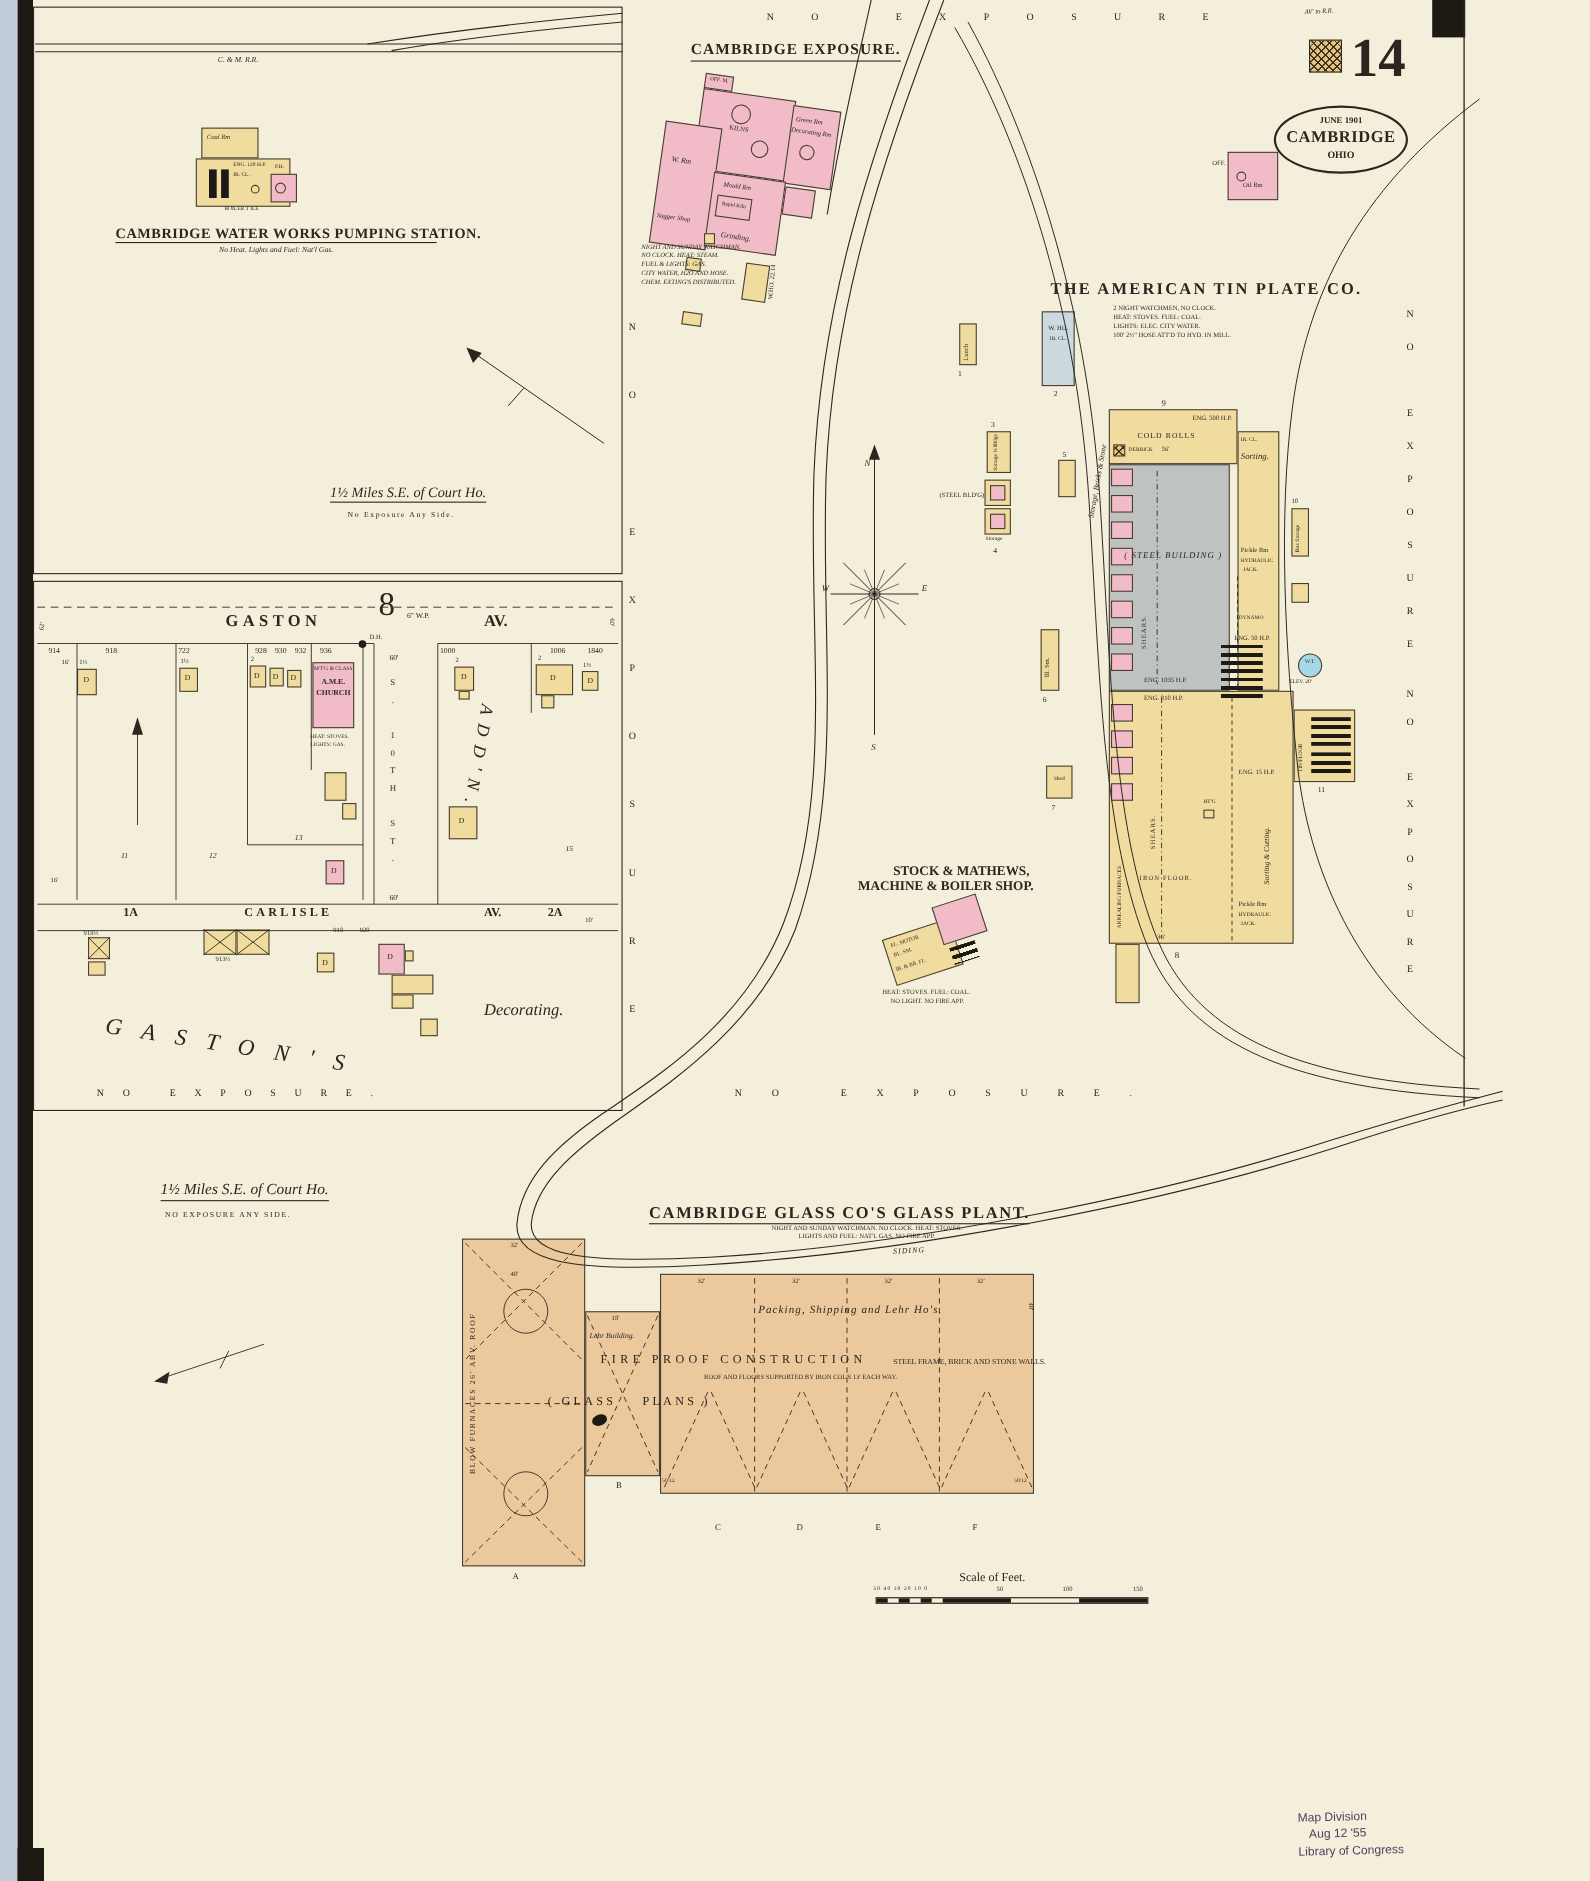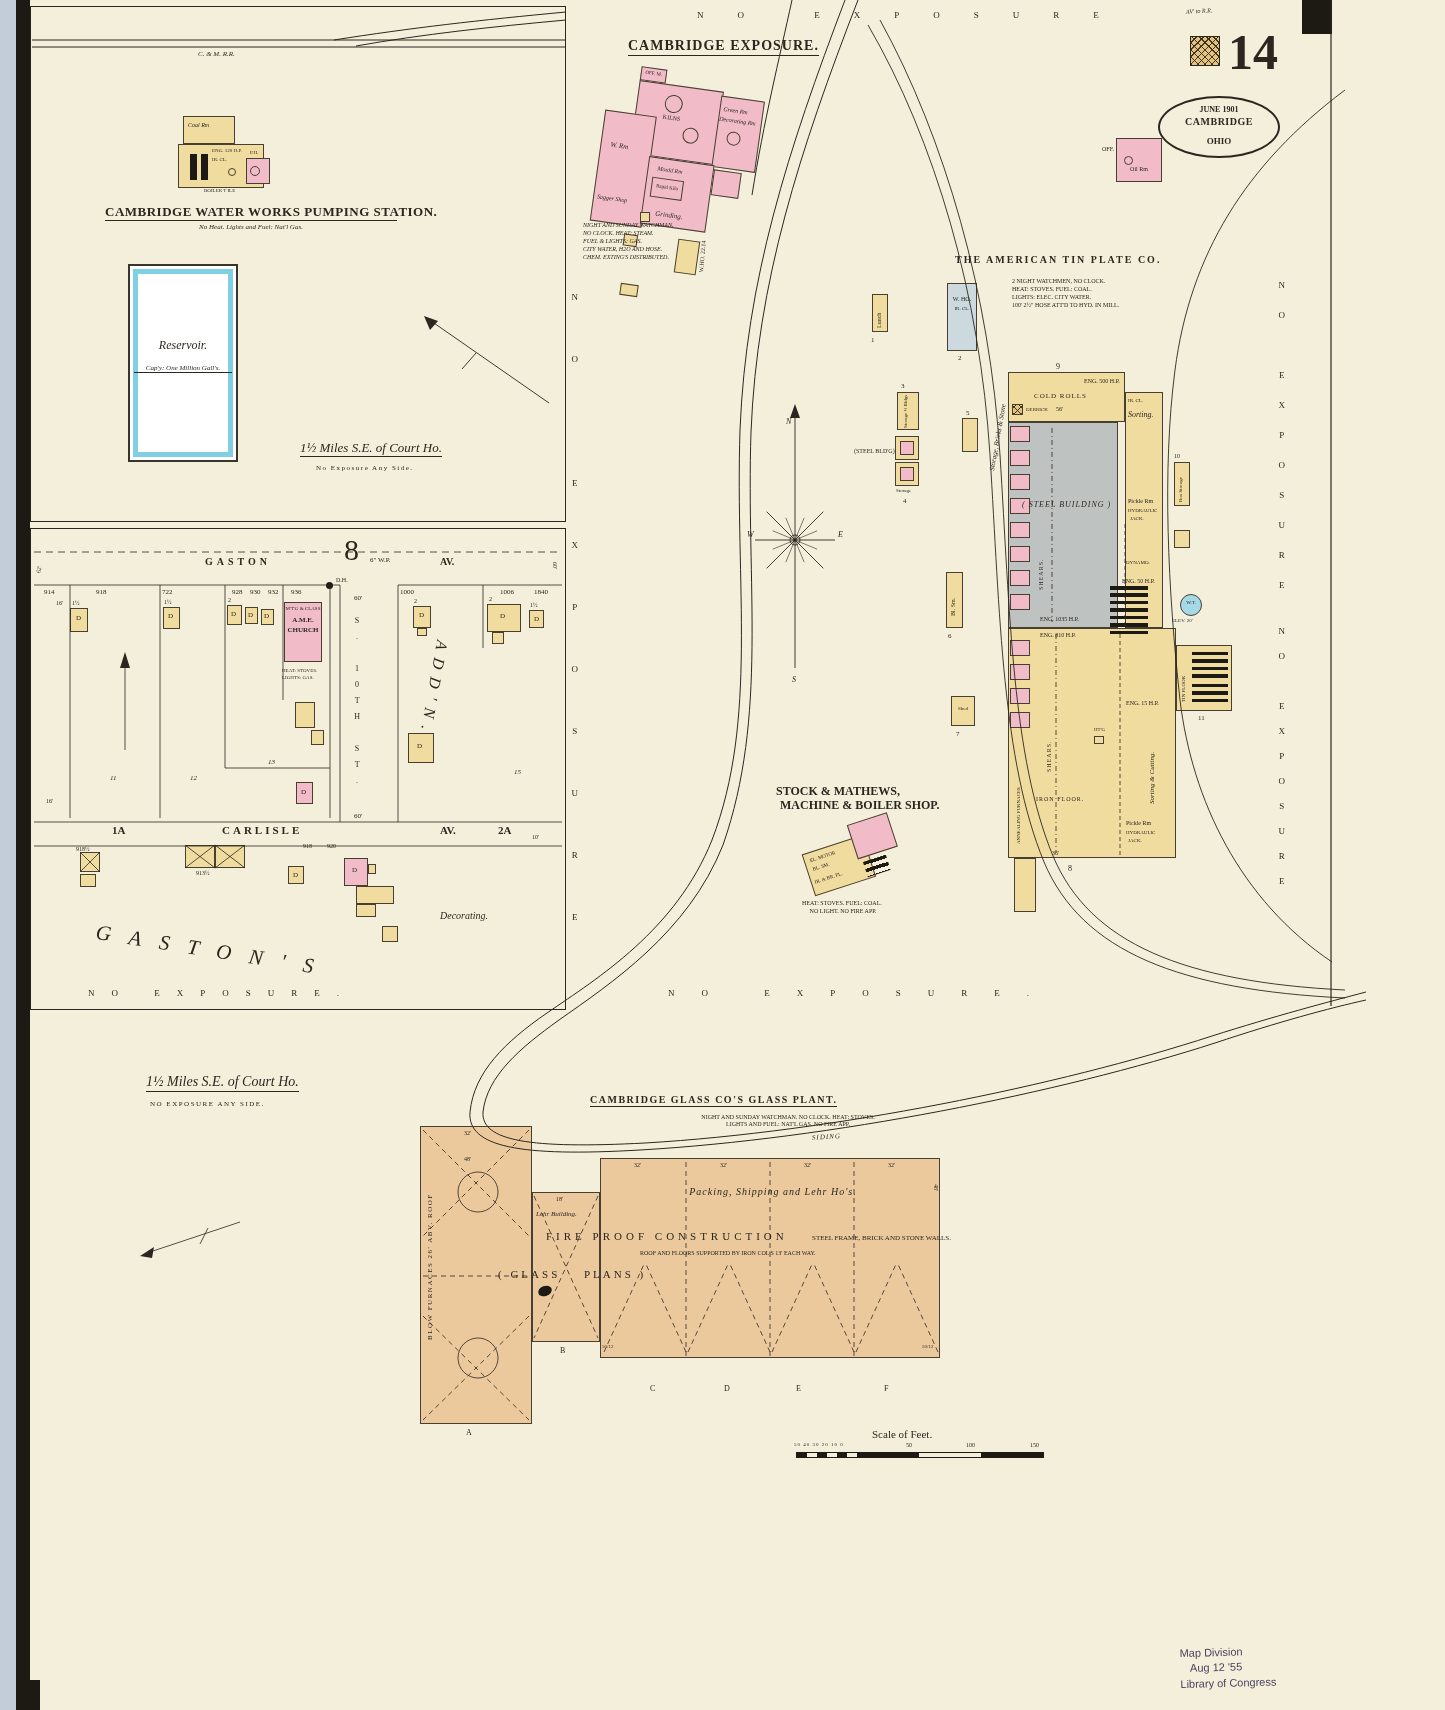--- a/index.html
+++ b/index.html
@@ -2,21 +2,21 @@
 <html><head>
 <meta charset="utf-8">
 <style>
 *{margin:0;padding:0;box-sizing:border-box}
 html,body{background:#c3cdda}
 #sheet{position:relative;width:1445px;height:1710px;background:#f4efdb;overflow:hidden;font-family:"Liberation Serif",serif;color:#2b2720}
 .a{position:absolute}
 .lbl{position:absolute;white-space:nowrap;line-height:1.2;color:#2b2720}
 .b{font-weight:bold}.i{font-style:italic}.c{text-align:center}
 .u{border-bottom:1px solid #2b2720}
-.f5{font-size:5px}.f6{font-size:6px}.f7{font-size:7px}.f8{font-size:8px}.f9{font-size:9px}.f10{font-size:10px}.f11{font-size:11px}.f12{font-size:12px}.f13{font-size:13px}.f14{font-size:14px}.f15{font-size:10px}.f16{font-size:16px}
+.f5{font-size:5px}.f6{font-size:6px}.f7{font-size:7px}.f8{font-size:8px}.f9{font-size:9px}.f10{font-size:10px}.f11{font-size:11px}.f12{font-size:12px}.f13{font-size:13px}.f14{font-size:14px}.f15{font-size:15px}.f16{font-size:16px}
 .bldg{position:absolute;border:1px solid #474032}
 .yellow{background:#f1dc9f}.pink{background:#f1bcc7}.tan{background:#ebc99d}.steel{background:#bec3c1}
 .panel{position:absolute;border:1.6px solid #2b2720}
 .vstack{writing-mode:vertical-lr;text-orientation:upright}
 .hatch{position:absolute;background-image:repeating-linear-gradient(180deg,#1d1a14 0 3.5px,rgba(0,0,0,0) 3.5px 7.5px)}
 .xhatch{background-color:#e3c17f;background-image:repeating-linear-gradient(45deg,rgba(50,40,25,.9) 0 1.2px,rgba(0,0,0,0) 1.2px 5px),repeating-linear-gradient(-45deg,rgba(50,40,25,.9) 0 1.2px,rgba(0,0,0,0) 1.2px 5px)}
 .ink{background:#1d1a14}
 .circle{border-radius:50%}
 svg.overlay{position:absolute;left:0;top:0;pointer-events:none}
 </style>
@@ -266,25 +266,20 @@
   <div class="lbl f9" style="left:88px;top:988px;letter-spacing:17px">NO EXPOSURE.</div>
 
   <div class="lbl f7 i" style="left:198px;top:50px">C. &amp; M. R.R.</div>
   <div class="lbl f6 i" style="left:188px;top:122px">Coal Rm</div>
   <div class="lbl f5" style="left:212px;top:148px">ENG. 120 H.P.</div>
   <div class="lbl f5" style="left:212px;top:157px">IR. CL.</div>
   <div class="lbl f5" style="left:250px;top:150px">P.H.</div>
   <div class="lbl f5" style="left:204px;top:188px">BOILER T ILE</div>
   <div class="lbl f13 b c u" style="left:105px;top:204px;width:292px;letter-spacing:.5px">CAMBRIDGE WATER WORKS PUMPING STATION.</div>
   <div class="lbl f7 i c" style="left:105px;top:223px;width:292px">No Heat. Lights and Fuel: Nat'l Gas.</div>
-  <div class="a" style="left:128px;top:264px;width:110px;height:198px;border:2px solid #3a352c;background:#fff">
-    <div class="a" style="left:3px;top:3px;right:3px;bottom:3px;border:5px solid #7fd0e2"></div>
-    <div class="lbl f12 i c" style="left:0;top:72px;width:106px">Reservoir.</div>
-    <div class="lbl f7 i c u" style="left:4px;top:98px;width:98px">Cap'y: One Million Gall's.</div>
-  </div>
   <div class="lbl f13 i u" style="left:300px;top:440px">1½ Miles S.E. of Court Ho.</div>
   <div class="lbl f7" style="left:316px;top:464px;letter-spacing:1.5px">No Exposure Any Side.</div>
 
   <div class="lbl" style="left:344px;top:532px;font-size:30px">8</div>
   <div class="lbl f7" style="left:370px;top:556px">6" W.P.</div>
   <div class="lbl f15 b" style="left:205px;top:556px;letter-spacing:4px">GASTON</div>
   <div class="lbl f15 b" style="left:440px;top:556px">AV.</div>
   <div class="lbl f6" style="left:336px;top:577px">D.H.</div>
   <div class="lbl f6" style="left:36px;top:566px;transform:rotate(-80deg)">62'</div>
   <div class="lbl f6" style="left:551px;top:562px;transform:rotate(90deg)">60'</div>
@@ -399,21 +394,21 @@
   <div class="lbl f5" style="left:1128px;top:838px">JACK.</div>
   <div class="lbl f6" style="left:1052px;top:850px">36'</div>
   <div class="lbl f8" style="left:1068px;top:864px">8</div>
   <div class="lbl f6" style="left:1174px;top:453px">10</div>
   <div class="lbl f5" style="left:1178px;top:502px;transform:rotate(-90deg);transform-origin:0 0">Box Storage</div>
   <div class="lbl f5 c" style="left:1180px;top:600px;width:22px">W.T.</div>
   <div class="lbl f5" style="left:1172px;top:618px">ELEV. 20'</div>
   <div class="lbl f5" style="left:1181px;top:702px;transform:rotate(-90deg);transform-origin:0 0">TIN FLOOR</div>
   <div class="lbl f7" style="left:1198px;top:714px">11</div>
 
-  <div class="lbl f12 b c" style="left:776px;top:784px;width:122px">STOCK &amp; MATHEWS,</div>
+  <div class="lbl f12 b c" style="left:812px;top:784px;width:122px">STOCK &amp; MATHEWS,</div>
   <div class="lbl f12 b c" style="left:780px;top:798px;width:134px">MACHINE &amp; BOILER SHOP.</div>
   <div class="lbl f6 c" style="left:782px;top:900px;width:120px">HEAT: STOVES. FUEL: COAL.</div>
   <div class="lbl f6 c" style="left:788px;top:908px;width:110px">NO LIGHT. NO FIRE APP.</div>
 
   <div class="lbl f14 i u" style="left:146px;top:1074px">1½ Miles S.E. of Court Ho.</div>
   <div class="lbl f7" style="left:150px;top:1100px;letter-spacing:1.5px">NO EXPOSURE ANY SIDE.</div>
   <div class="lbl f15 b u" style="left:590px;top:1094px;letter-spacing:1.5px">CAMBRIDGE GLASS CO'S GLASS PLANT.</div>
   <div class="lbl f6 c" style="left:628px;top:1114px;width:320px">NIGHT AND SUNDAY WATCHMAN. NO CLOCK. HEAT: STOVES.</div>
   <div class="lbl f6 c" style="left:628px;top:1121px;width:320px">LIGHTS AND FUEL: NAT'L GAS. NO FIRE APP.</div>
   <div class="lbl f7 i" style="left:812px;top:1133px;transform:rotate(-3deg);letter-spacing:1px">SIDING</div>

